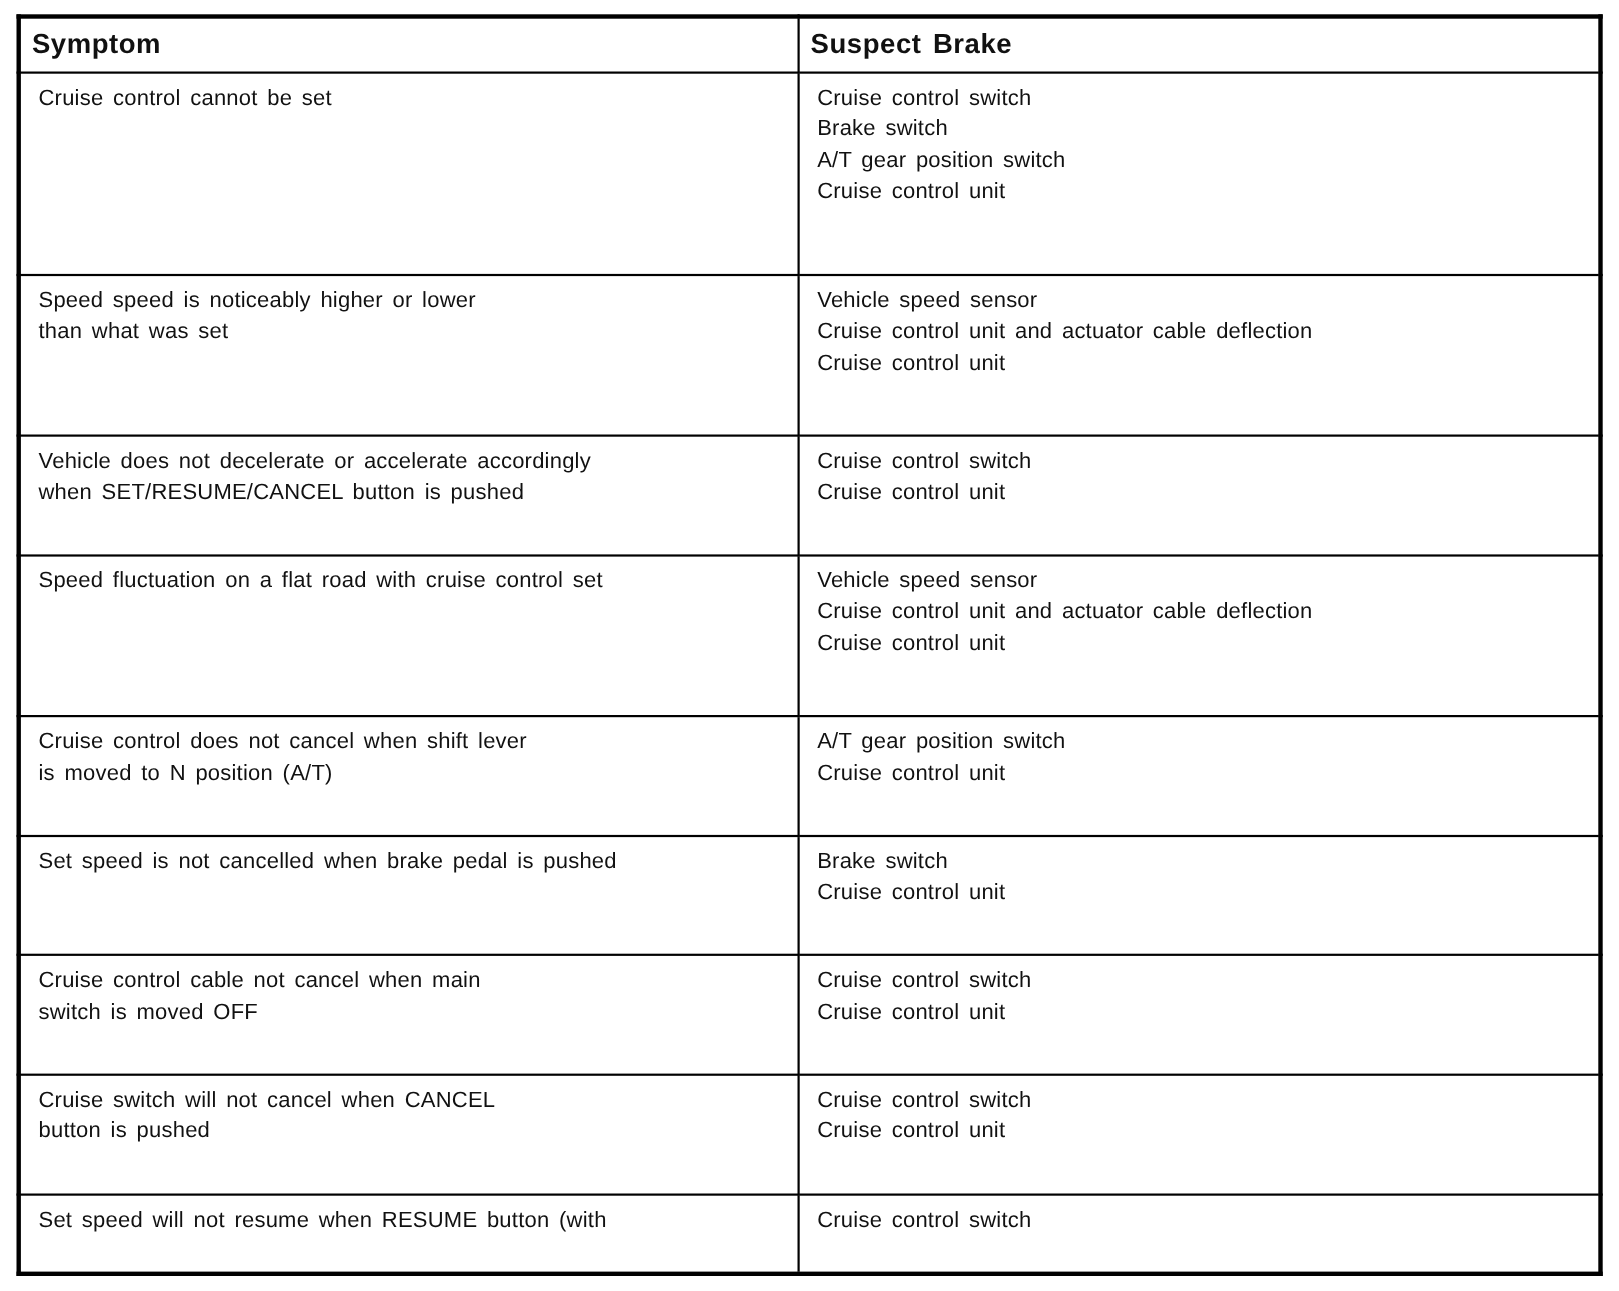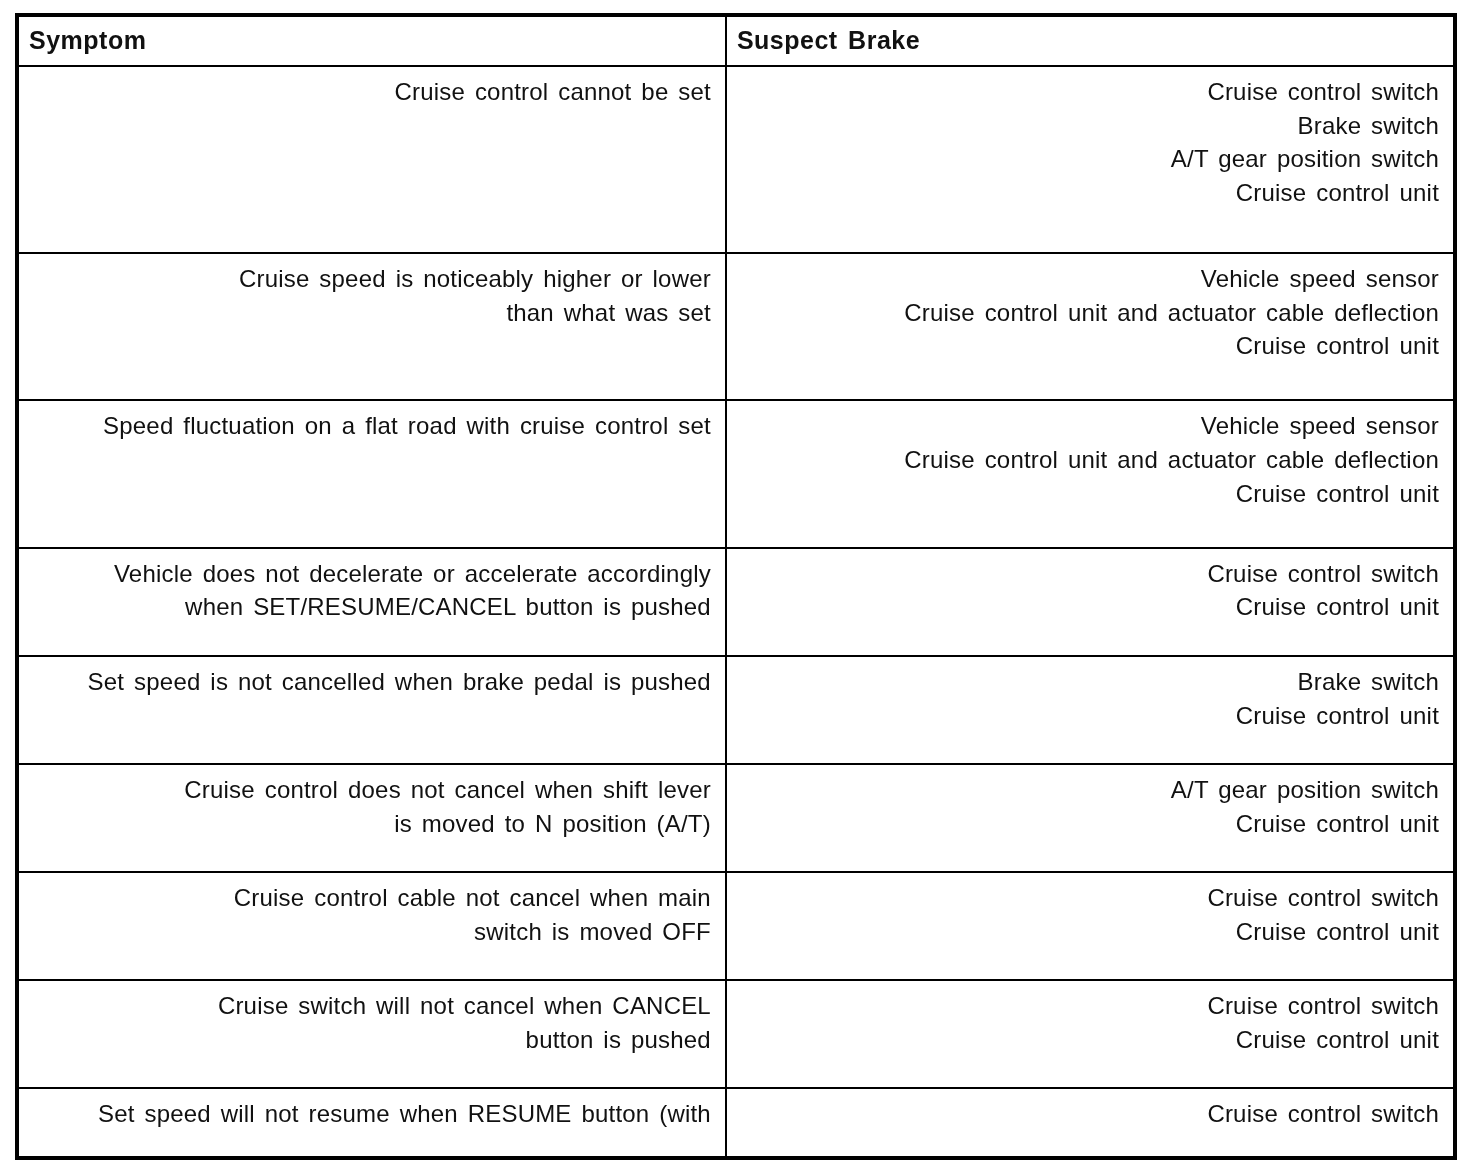--- a/index.html
+++ b/index.html
@@ -23,22 +23,22 @@
   table.troubleshooting {
     width: 100%;
     height: 100%;
     border-collapse: collapse;
     border: 4px solid #000000;
     table-layout: fixed;
   }
   th, td {
     border: 2px solid #000000;
     vertical-align: top;
-    text-align: right;
-    font-size: 24px;
+    text-align: left;
+    font-size: 20px;
     line-height: 1.32;
     word-spacing: 3px;
     letter-spacing: 0.2px;
   }
   th {
     text-align: left;
     font-weight: bold;
     font-size: 25px;
     padding: 7px 10px 8px 10px;
     letter-spacing: 0.5px;
@@ -75,65 +75,65 @@
           </td>
           <td>
             <div class="text-line">Cruise control switch</div>
             <div class="text-line">Brake switch</div>
             <div class="text-line">A/T gear position switch</div>
             <div class="text-line">Cruise control unit</div>
           </td>
         </tr>
         <tr>
           <td>
-            <div class="text-line">Cruise speed is noticeably higher or lower</div>
+            <div class="text-line">Speed speed is noticeably higher or lower</div>
             <div class="text-line">than what was set</div>
-          </td>
-          <td>
-            <div class="text-line">Vehicle speed sensor</div>
-            <div class="text-line">Cruise control unit and actuator cable deflection</div>
-            <div class="text-line">Cruise control unit</div>
-          </td>
-        </tr>
-        <tr>
-          <td>
-            <div class="text-line">Speed fluctuation on a flat road with cruise control set</div>
           </td>
           <td>
             <div class="text-line">Vehicle speed sensor</div>
             <div class="text-line">Cruise control unit and actuator cable deflection</div>
             <div class="text-line">Cruise control unit</div>
           </td>
         </tr>
         <tr>
           <td>
             <div class="text-line">Vehicle does not decelerate or accelerate accordingly</div>
             <div class="text-line">when SET/RESUME/CANCEL button is pushed</div>
           </td>
           <td>
             <div class="text-line">Cruise control switch</div>
             <div class="text-line">Cruise control unit</div>
           </td>
         </tr>
         <tr>
           <td>
-            <div class="text-line">Set speed is not cancelled when brake pedal is pushed</div>
+            <div class="text-line">Speed fluctuation on a flat road with cruise control set</div>
           </td>
           <td>
-            <div class="text-line">Brake switch</div>
+            <div class="text-line">Vehicle speed sensor</div>
+            <div class="text-line">Cruise control unit and actuator cable deflection</div>
             <div class="text-line">Cruise control unit</div>
           </td>
         </tr>
         <tr>
           <td>
             <div class="text-line">Cruise control does not cancel when shift lever</div>
             <div class="text-line">is moved to N position (A/T)</div>
           </td>
           <td>
             <div class="text-line">A/T gear position switch</div>
+            <div class="text-line">Cruise control unit</div>
+          </td>
+        </tr>
+        <tr>
+          <td>
+            <div class="text-line">Set speed is not cancelled when brake pedal is pushed</div>
+          </td>
+          <td>
+            <div class="text-line">Brake switch</div>
             <div class="text-line">Cruise control unit</div>
           </td>
         </tr>
         <tr>
           <td>
             <div class="text-line">Cruise control cable not cancel when main</div>
             <div class="text-line">switch is moved OFF</div>
           </td>
           <td>
             <div class="text-line">Cruise control switch</div>

